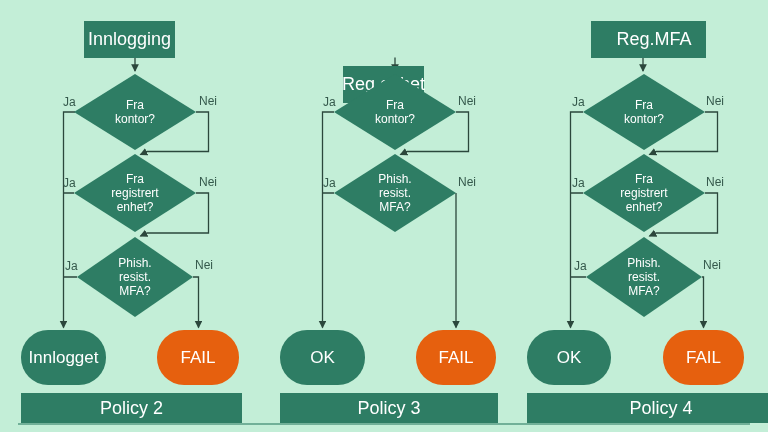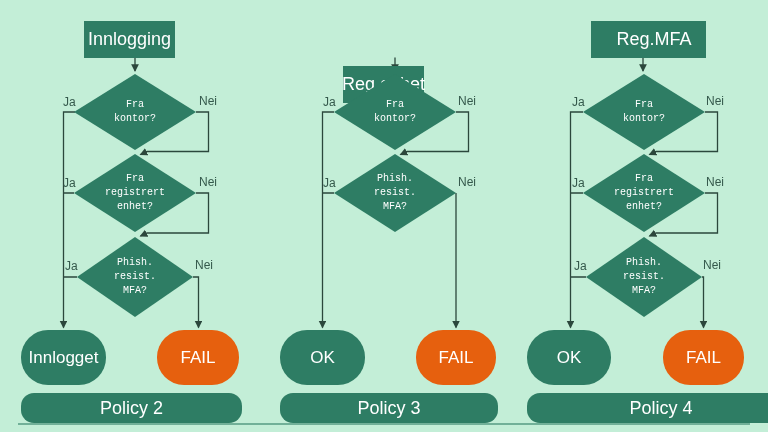--- a/index.html
+++ b/index.html
@@ -3,25 +3,25 @@
 <meta charset="utf-8">
 <style>
   html,body{margin:0;padding:0;}
   .stage{position:relative;width:768px;height:432px;background:var(--color-background,#c3eed7);
          font-family:"Liberation Sans",sans-serif;overflow:hidden;}
   .box{position:absolute;background:var(--color-teal,#2e7d64);color:var(--color-box_text,#fff);
        display:flex;align-items:center;justify-content:center;text-align:center;z-index:2;}
   .title-box{font-size:18px;}
   .end-box{font-size:17px;border-radius:27px;}
   .fail{background:var(--color-orange,#e6600e);}
-  .policy-bar{font-size:18px;border-radius:13px;}
+  .policy-bar{font-size:18px;}
   .diamond{position:absolute;background:var(--color-teal,#2e7d64);
            clip-path:polygon(50% 0,100% 50%,50% 100%,0 50%);
            display:flex;flex-direction:column;align-items:center;justify-content:center;
-           color:var(--color-box_text,#fff);font-size:10px;line-height:14px;text-align:center;z-index:2;font-family:Liberation Mono, monospace;}
+           color:var(--color-box_text,#fff);font-size:12px;line-height:14px;text-align:center;z-index:2;}
   .edge-label{position:absolute;color:var(--color-edge_text,#35594c);font-size:12px;z-index:3;text-align:center;}
   svg.connectors{position:absolute;left:0;top:0;z-index:1;}
   svg.connectors path.wire{stroke:var(--color-line,#2b473c);stroke-width:1.3;fill:none;}
   #arrow path{fill:var(--color-line,#2b473c);}
   .divider{position:absolute;left:18px;top:423px;width:732px;height:2px;
            background:var(--color-teal,#2e7d64);opacity:.55;z-index:0;}
 </style>
 </head>
 <body>
 

